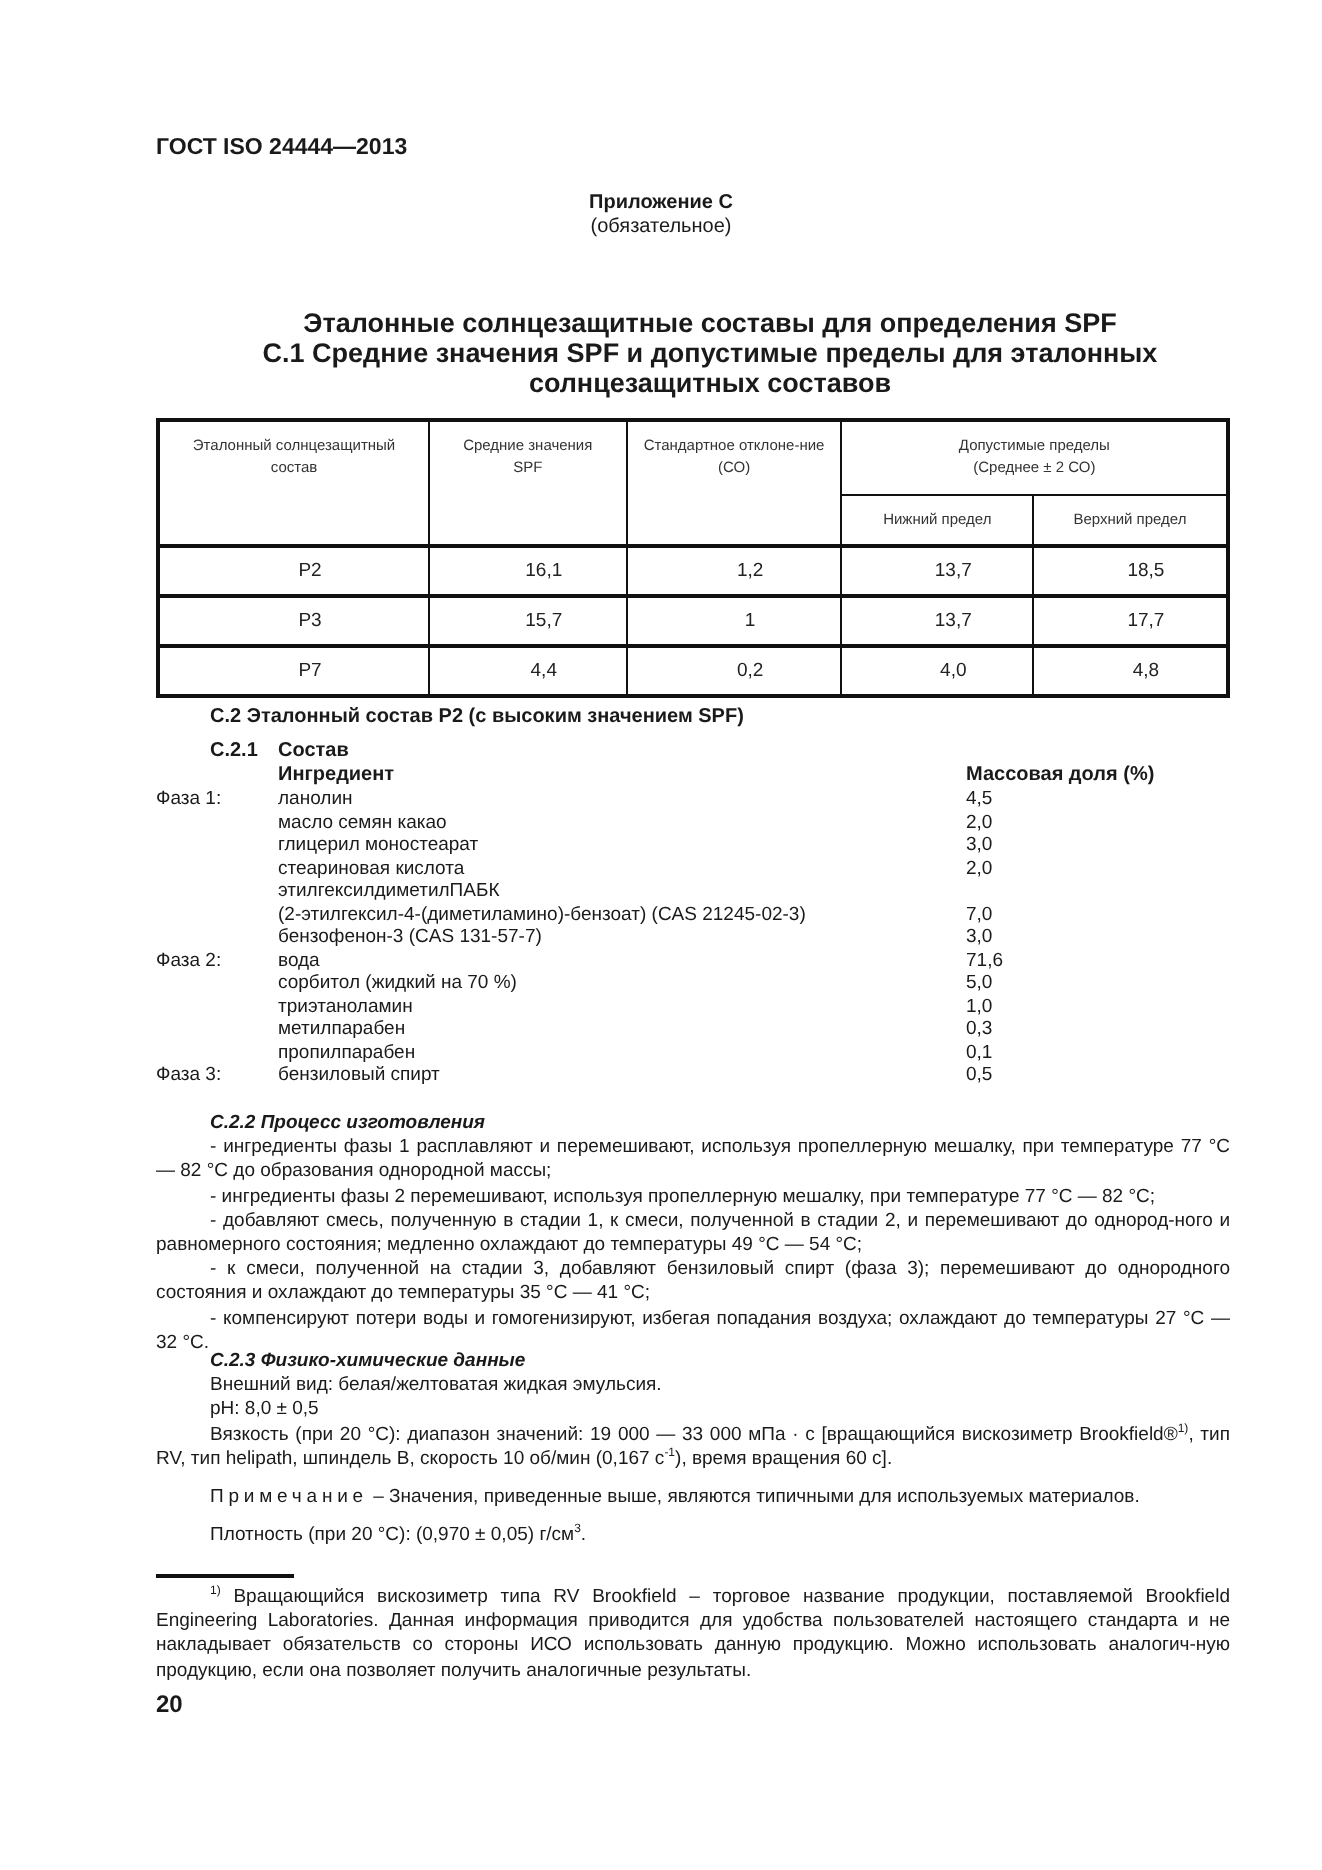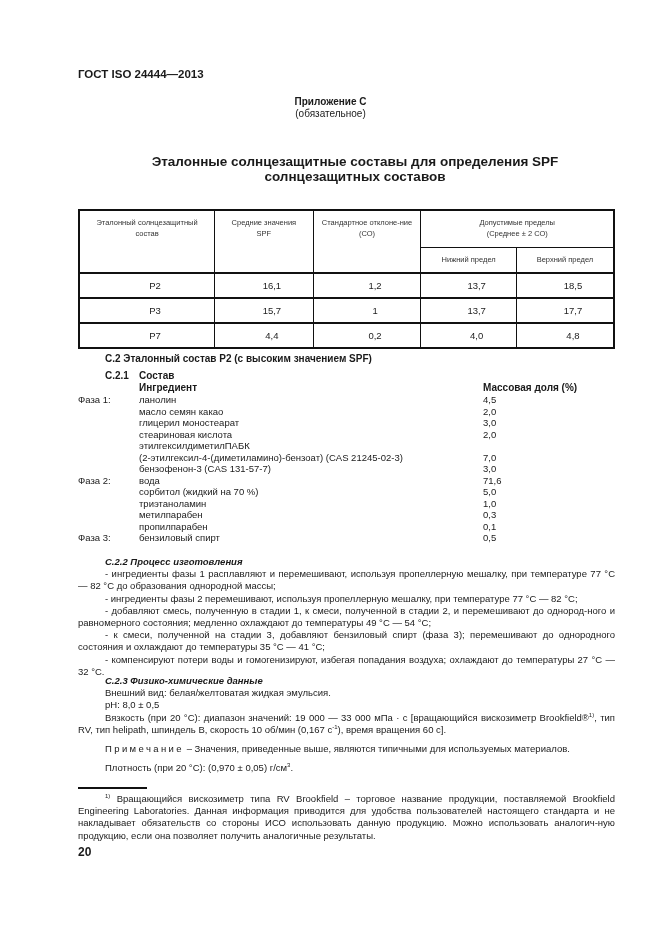--- a/index.html
+++ b/index.html
@@ -47,20 +47,21 @@
 
 <div class="abs header-code">ГОСТ ISO 24444—2013</div>
 
 <div class="abs annex">
   <div>Приложение С</div>
   <div class="sub">(обязательное)</div>
 </div>
 
 <div class="abs title-block">
   <div>Эталонные солнцезащитные составы для определения SPF</div>
+  <div>С.1 Средние значения SPF и допустимые пределы для эталонных</div>
   <div>солнцезащитных составов</div>
 </div>
 
 <table class="spf">
   <colgroup>
     <col style="width:136px">
       <col style="width:99px">
       <col style="width:108px">
       <col style="width:96px">
       <col style="width:98px">

